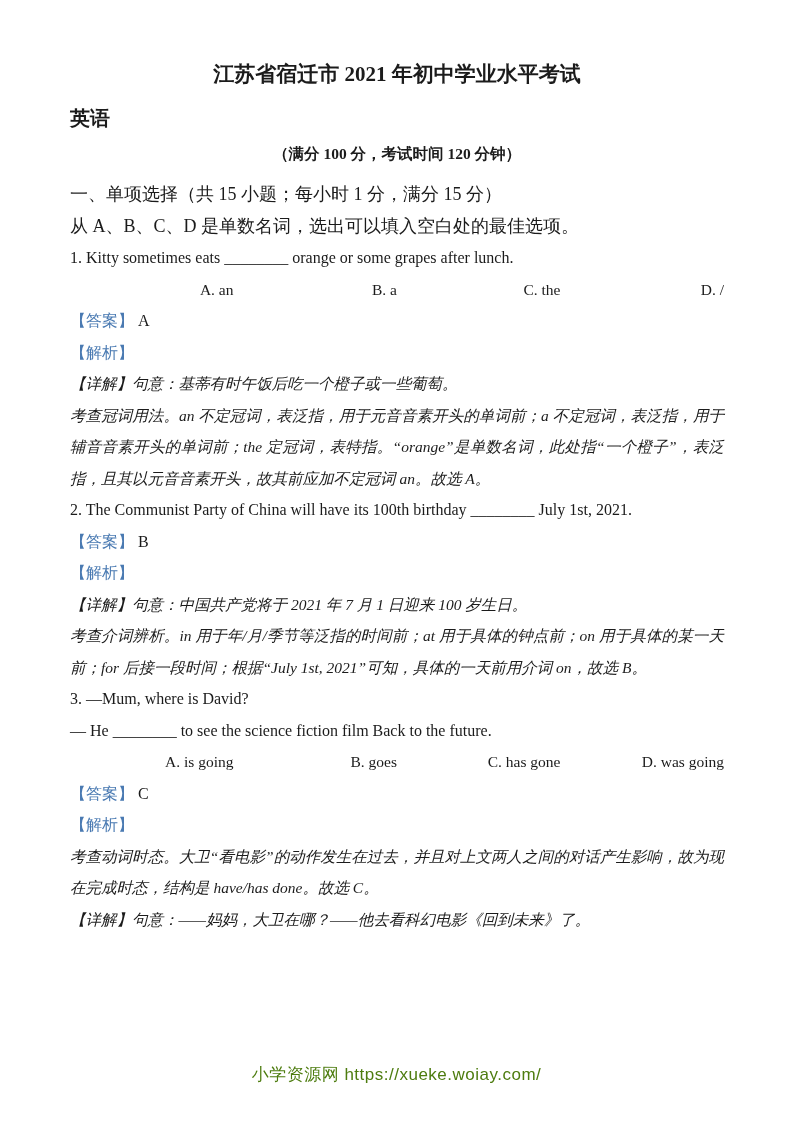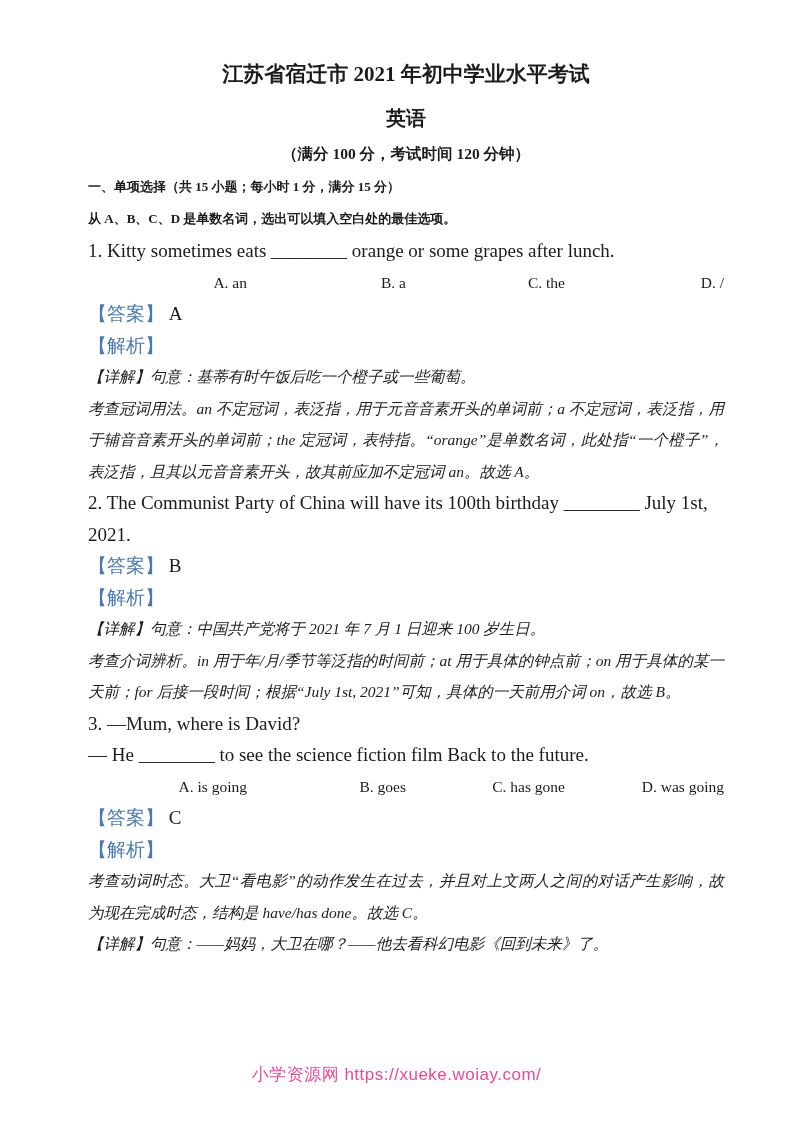--- a/index.html
+++ b/index.html
@@ -5,54 +5,54 @@
   html,body{margin:0;padding:0;background:#ffffff;}
   .page{
     position:relative;
     width:793px;height:1122px;
     margin:0 auto;
     background:#ffffff;
     font-family:"Liberation Serif","DejaVu Serif",serif;
     color:#1b1b1b;
     overflow:hidden;
   }
-  .content{padding:60px 69px 0 88px;}
+  .content{padding:60px 69px 0 70px;}
   .doc-title{
     font-size:21px;font-weight:bold;text-align:center;
     margin:0 0 16px 0;line-height:28px;
   }
   .doc-subject{
-    font-size:20px;font-weight:bold;text-align:center;
+    font-size:20px;font-weight:bold;text-align:left;
     margin:0 0 6px 0;line-height:28px;
   }
   .exam-info{
     font-size:15.5px;font-weight:bold;text-align:center;
-    line-height:32px;margin-bottom:1px;
+    line-height:32px;margin-bottom:8px;
   }
   .section-heading,.instructions{
-    font-size:13px;font-weight:bold;line-height:32px;
+    font-size:18px;font-weight:normal;line-height:32px;
   }
-  .line{font-size:19px;line-height:31.5px;white-space:pre-wrap;}
+  .line{font-size:16px;line-height:31.5px;white-space:pre-wrap;}
   .para{font-size:15.5px;line-height:31.5px;text-align:justify;font-style:italic;}
   .options{
     display:grid;grid-template-columns:repeat(4,1fr);
     font-size:15.5px;line-height:31.5px;
   }
   .option{text-align:right;}
   .blue{color:#4a7ab2;margin-top:36px;}
   .answer-line .val{color:#1b1b1b;}
   .stem-note{
     font-size:12px;line-height:14px;height:14px;
     padding-left:600px;color:#444;
   }
   .footer{
     position:absolute;left:0;right:0;top:1063px;
     text-align:center;
     font-family:"Liberation Sans","DejaVu Sans",sans-serif;
-    font-size:17px;color:#ec4899;letter-spacing:0.5px;
+    font-size:17px;color:#4d7c0f;letter-spacing:0.5px;
   }
 </style>
 </head>
 <body>
 
 <div class="page">
   <div class="content">
     <h1 class="doc-title">江苏省宿迁市 2021 年初中学业水平考试</h1>
     <h2 class="doc-subject">英语</h2>
     <div class="exam-info">（满分 100 分，考试时间 120 分钟）</div>

